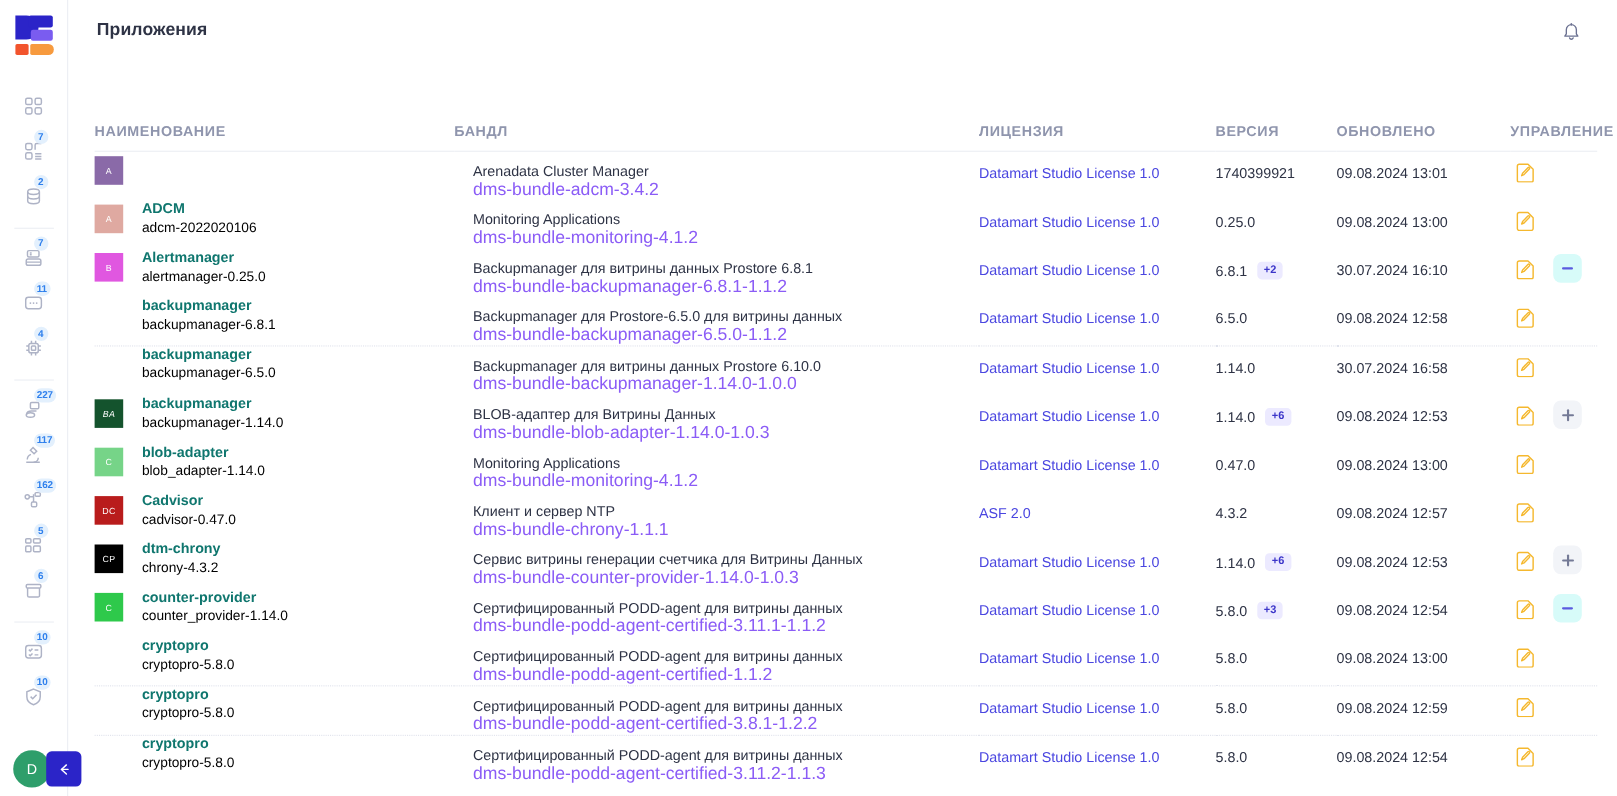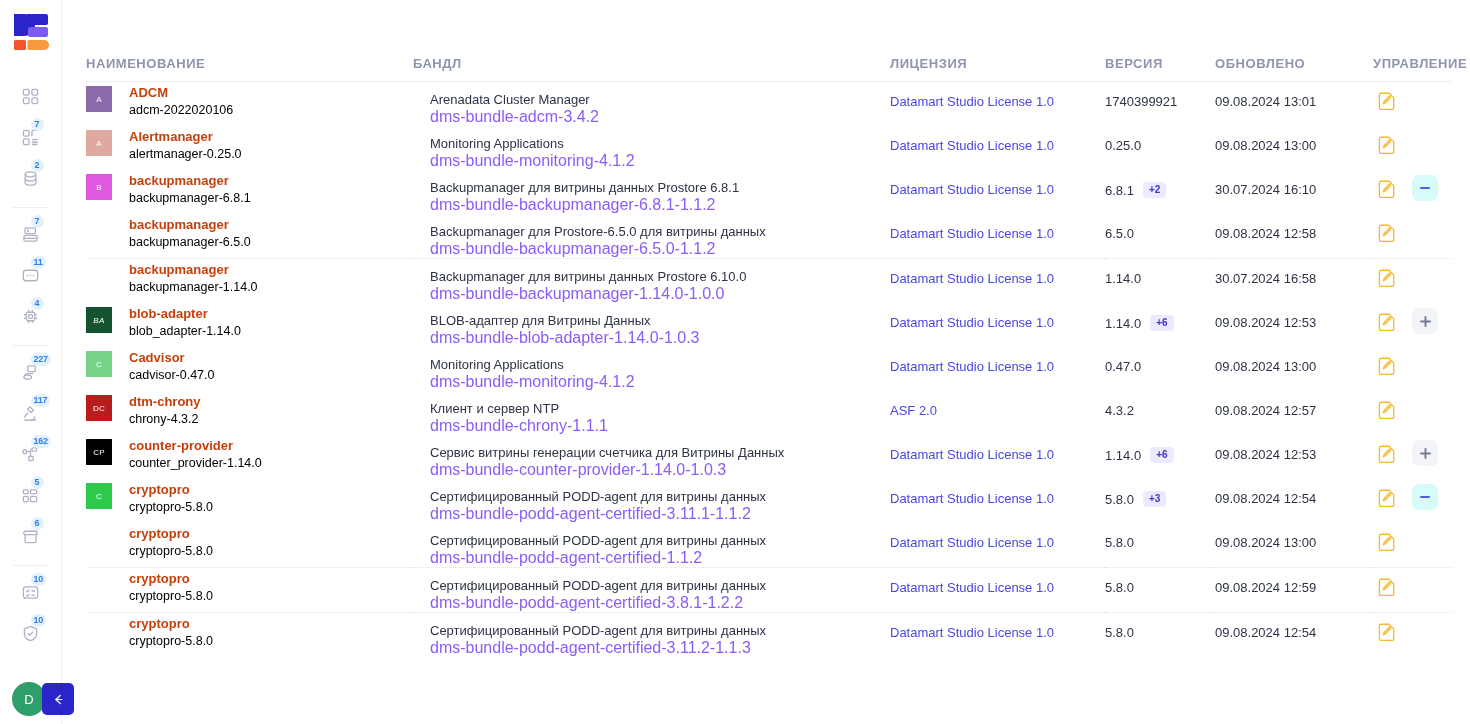--- a/index.html
+++ b/index.html
@@ -229,23 +229,24 @@
     justify-content: center;
     font-size: 8px;
     color: #ffffff;
     letter-spacing: 0.3px;
   }
   .name-avatar.empty { background: transparent !important; }
   .name-texts { padding-top: 2px; }
   .name-title {
     font-size: 13px;
     font-weight: bold;
-    color: #c2410c;
+    color: #0f766e;
     line-height: 17px;
     white-space: nowrap;
+    margin-top: 41px;
   }
   .name-sub {
     font-size: 12.5px;
     color: #000000;
     line-height: 18px;
     white-space: nowrap;
   }
 
   
   .bundle-title {
@@ -486,20 +487,30 @@
         <svg width="15" height="15" viewBox="0 0 20 20" fill="none" stroke="#ffffff" stroke-width="1.8" stroke-linecap="round" stroke-linejoin="round">
           <path d="M12.5 4.5 L6.5 10 L12.5 15.5"></path>
           <path d="M6.5 10 H14.5" stroke-width="1.6"></path>
         </svg>
       </div>
     </div>
   </aside>
 
   <section class="main">
 
+    <header class="topbar">
+      <div class="page-title">Приложения</div>
+      <div class="bell">
+        <svg width="19" height="19" viewBox="0 0 20 20" fill="none" stroke="#6b7191" stroke-width="1.3" stroke-linecap="round" stroke-linejoin="round">
+          <path d="M10 2.6 V4"></path>
+          <path d="M5.2 8.4 A4.8 4.8 0 0 1 14.8 8.4 V12.4 L16.2 14.6 H3.8 L5.2 12.4 Z"></path>
+          <path d="M8.3 16.3 A1.8 1.8 0 0 0 11.7 16.3"></path>
+        </svg>
+      </div>
+    </header>
 
     <div class="content-area">
       <div class="table-shell">
         <table class="apps">
           <colgroup>
             <col class="c-name">
               <col class="c-bundle">
               <col class="c-license">
             <col class="c-version">
               <col class="c-updated">

